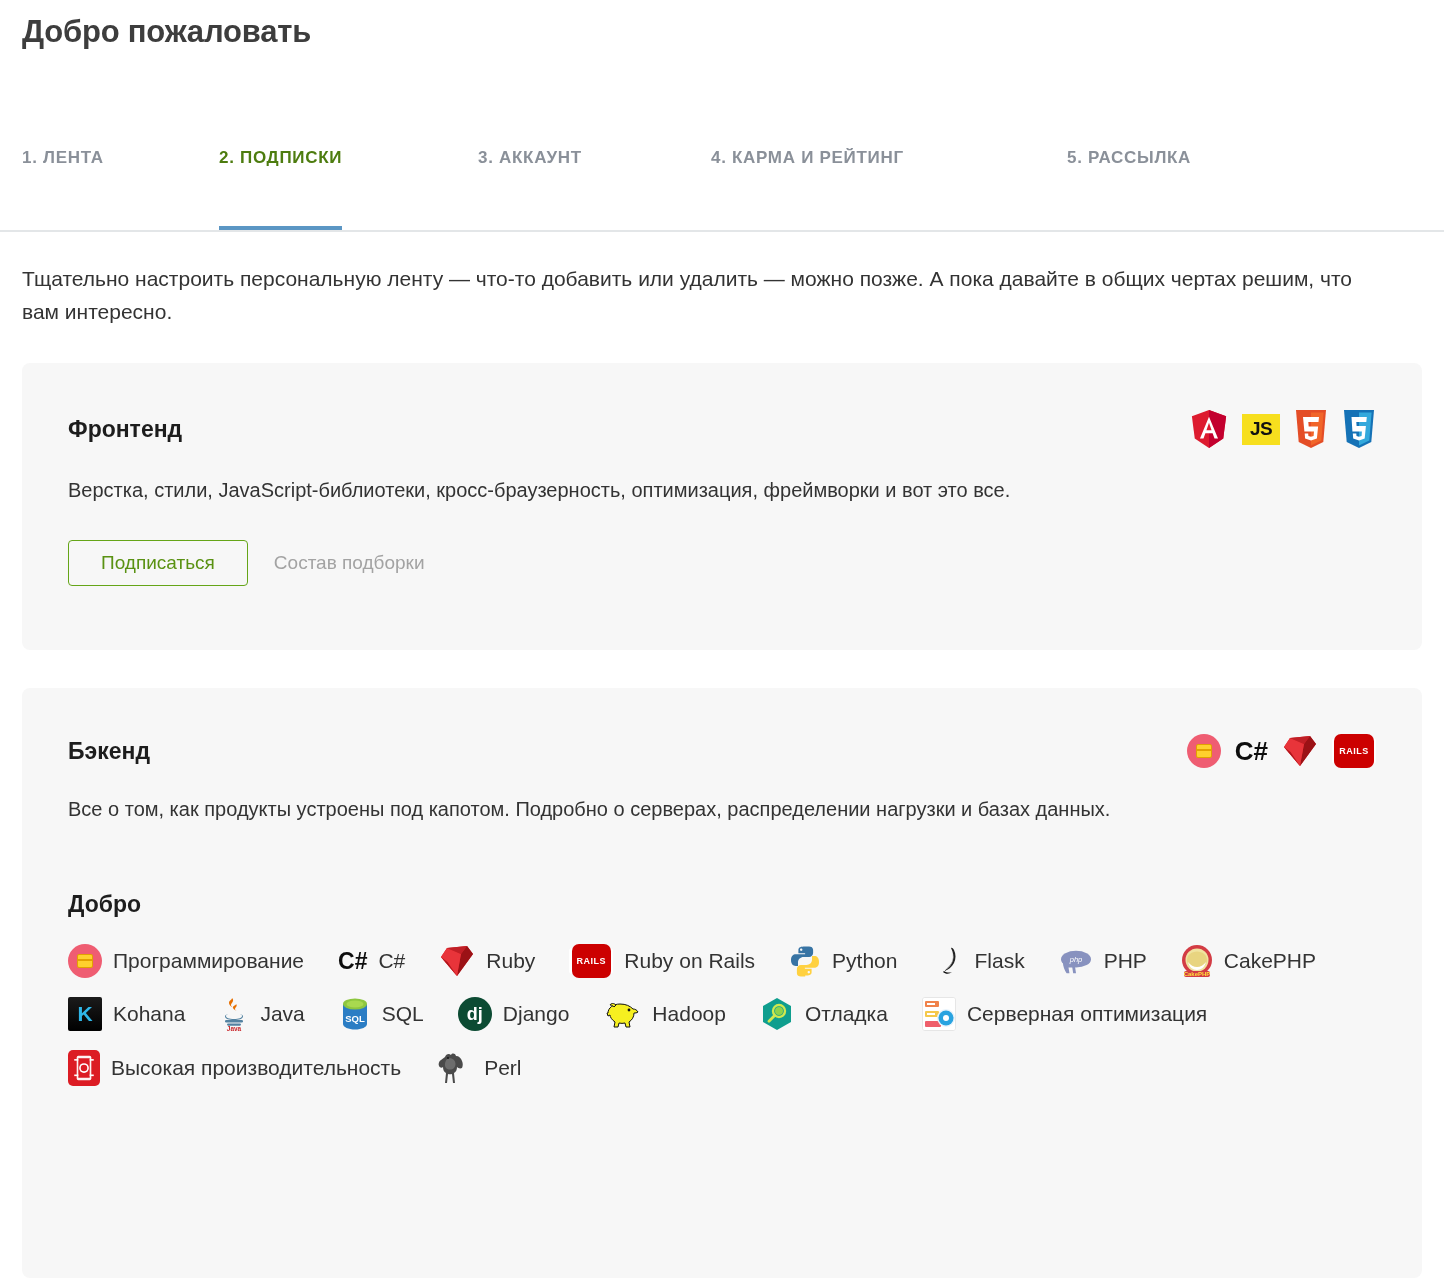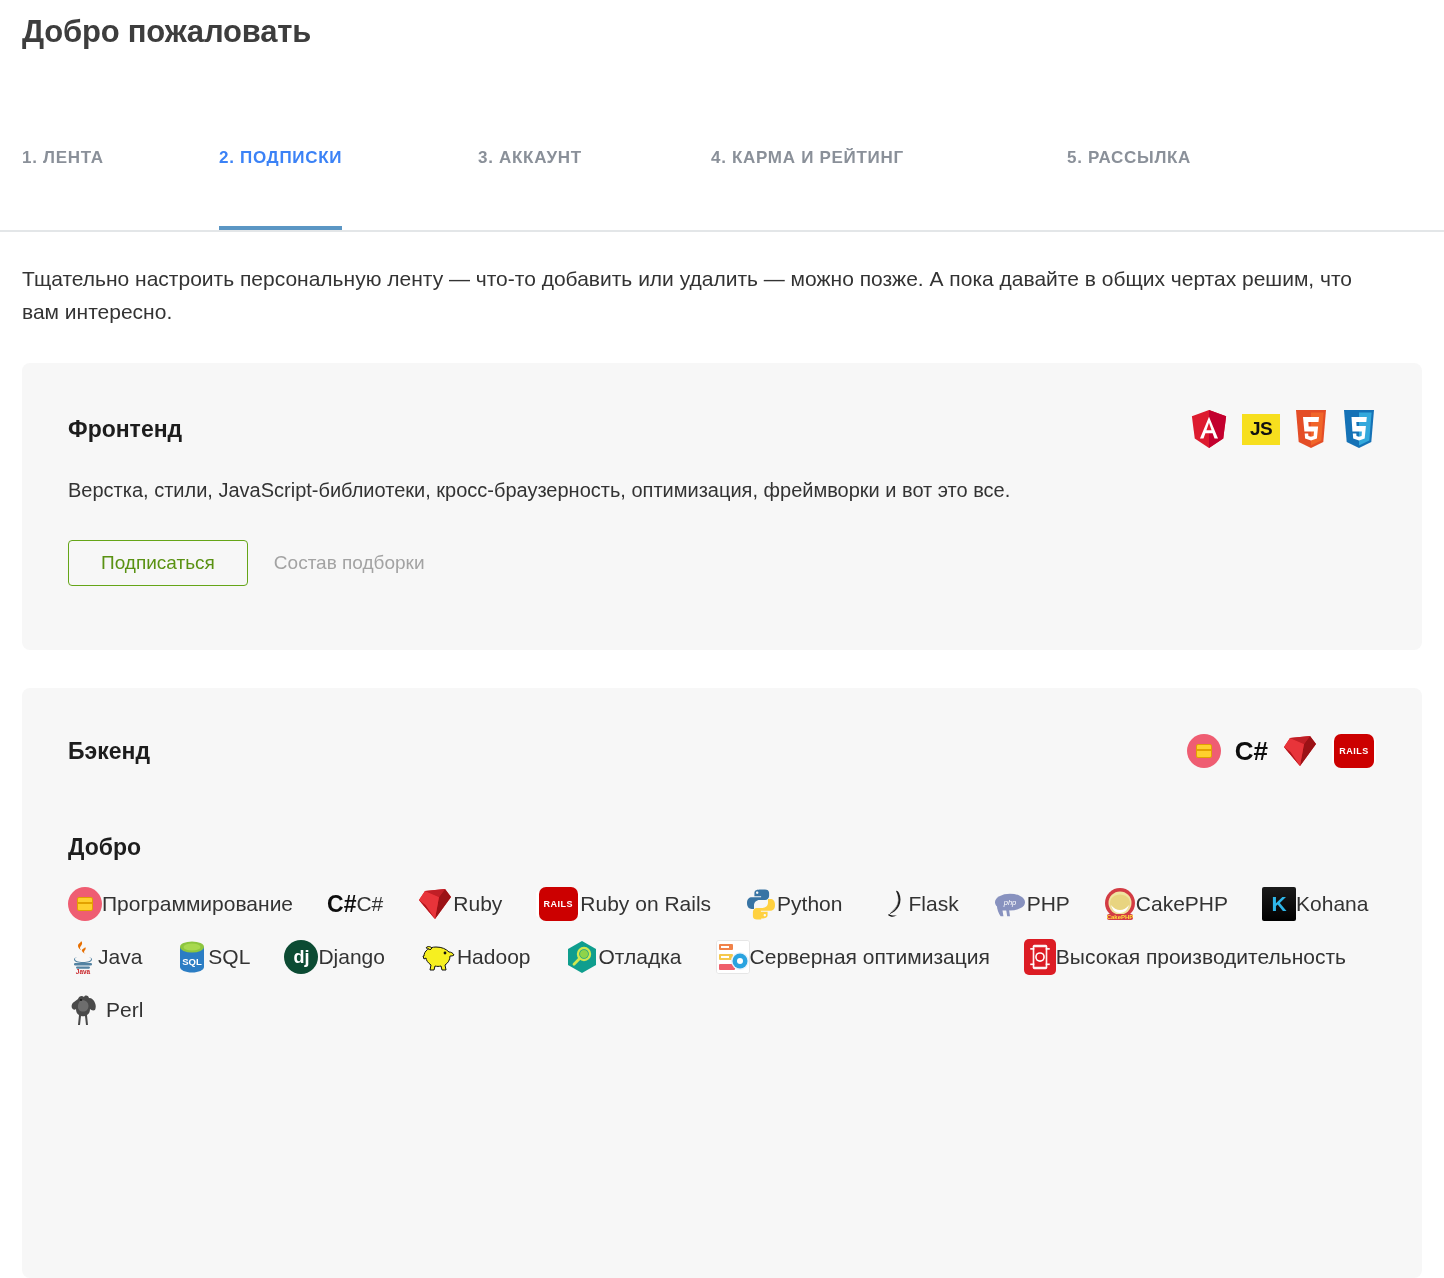--- a/index.html
+++ b/index.html
@@ -36,21 +36,21 @@
     top: 0;
     font-size: 17px;
     font-weight: 700;
     letter-spacing: 0.7px;
     color: #8a9099;
     text-transform: uppercase;
     white-space: nowrap;
     padding-bottom: 60px;
     cursor: pointer;
   }
-  .tab.active { color: #3b82f6; }
+  .tab.active { color: #4d7c0f; }
   .tab.active::after {
     content: "";
     position: absolute;
     left: 0; bottom: -2px;
     width: 100%;
     height: 4px;
     background: #5b96c4;
   }
 
   
@@ -135,20 +135,21 @@
     display: flex;
     flex-wrap: wrap;
     align-items: center;
     column-gap: 34px;
     row-gap: 18px;
     max-width: 1400px;
   }
   .hub {
     display: flex;
     align-items: center;
+    gap: 11px;
     cursor: pointer;
   }
   .hub-label { font-size: 21px; color: #333333; white-space: nowrap; }
 
   
   .ic { display: inline-block; flex: 0 0 auto; position: relative; }
   .ic svg { display: block; }
 
   
   .ic-angular { width: 38px; height: 40px; }
@@ -286,20 +287,21 @@
           </svg>
         </span>
 
         <span class="ic ic-rails">
             <span class="txt">RAILS</span>
           </span>
 
       </div>
     </div>
 
+    <div class="card-desc">Все о том, как продукты устроены под капотом. Подробно о серверах, распределении нагрузки и базах данных.</div>
 
     <div class="hubs-title">Добро</div>
 
     <div class="hubs">
 
       <div class="hub">
         <span class="ic ic-prog">
             <span class="box"></span>
           </span>
         <span class="hub-label">Программирование</span>

